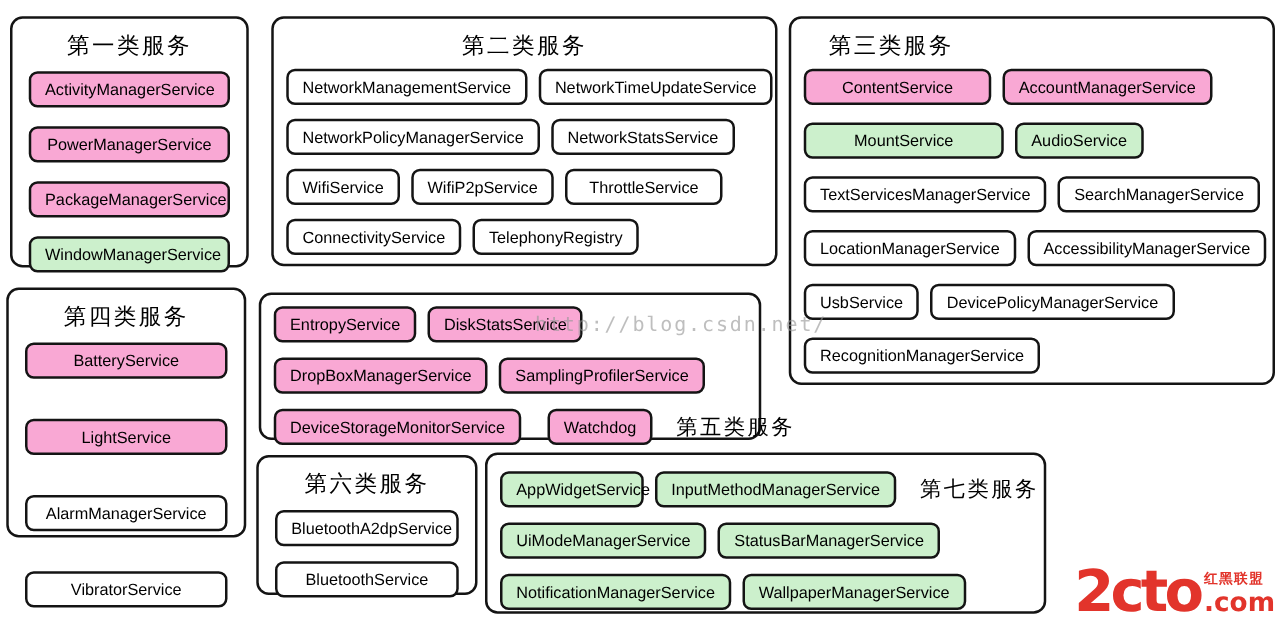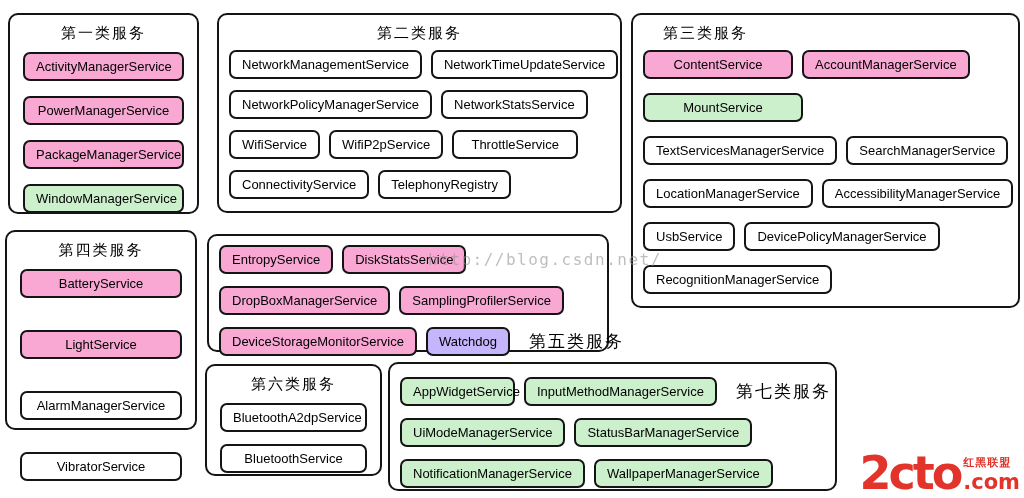--- a/index.html
+++ b/index.html
@@ -7,21 +7,21 @@
   body { position:relative; font-family:"Liberation Sans", sans-serif; }
 
   .group {
     position:absolute;
     border:2px solid #141414;
     border-radius:10px;
     background:#ffffff;
   }
   .gtitle {
     font-family:"DejaVu Serif", serif;
-    font-size:15px;
+    font-size:18px;
     color:#000;
     letter-spacing:2px;
     text-align:center;
     padding:9px 0 7px;
     white-space:nowrap;
   }
   .gtitle.left { text-align:left; padding-left:30px; }
 
   .inline-title {
     font-family:"DejaVu Serif", serif;
@@ -38,21 +38,21 @@
     border-radius:7px;
     background:#ffffff;
     font-size:13px;
     color:#000;
     padding:5px 11px;
     text-align:center;
     white-space:nowrap;
   }
   .chip.orange { background:#f9a8d4; }
   .chip.green  { background:#CCF0CC; }
-  .chip.yellow { background:#c4b5fd; }
+  .chip.yellow { background:#f9a8d4;margin-left:12px; }
 
   .vstack { display:flex; flex-direction:column; padding:2px 13px; }
   #g1 .vstack { gap:15px; }
   #g4 .vstack { gap:32px; }
   #g6 .vstack { gap:12px; }
   .vstack .chip { display:block; width:100%; }
 
   .row { display:flex; gap:9px; padding:0 10px; align-items:flex-end; }
   #g2 .row { margin-bottom:11px; }
   #g3 .row { margin-bottom:14px; }
@@ -160,20 +160,21 @@
 
 <div id="g3" class="group">
   <div class="gtitle left">第三类服务</div>
   <div class="rows">
     <div class="row">
       <span class="chip orange mw140">ContentService</span>
       <span class="chip orange">AccountManagerService</span>
     </div>
     <div class="row">
       <span class="chip green mw150">MountService</span>
+      <span class="chip green mw80">AudioService</span>
     </div>
     <div class="row">
       <span class="chip">TextServicesManagerService</span>
       <span class="chip">SearchManagerService</span>
     </div>
     <div class="row">
       <span class="chip">LocationManagerService</span>
       <span class="chip">AccessibilityManagerService</span>
     </div>
     <div class="row">

